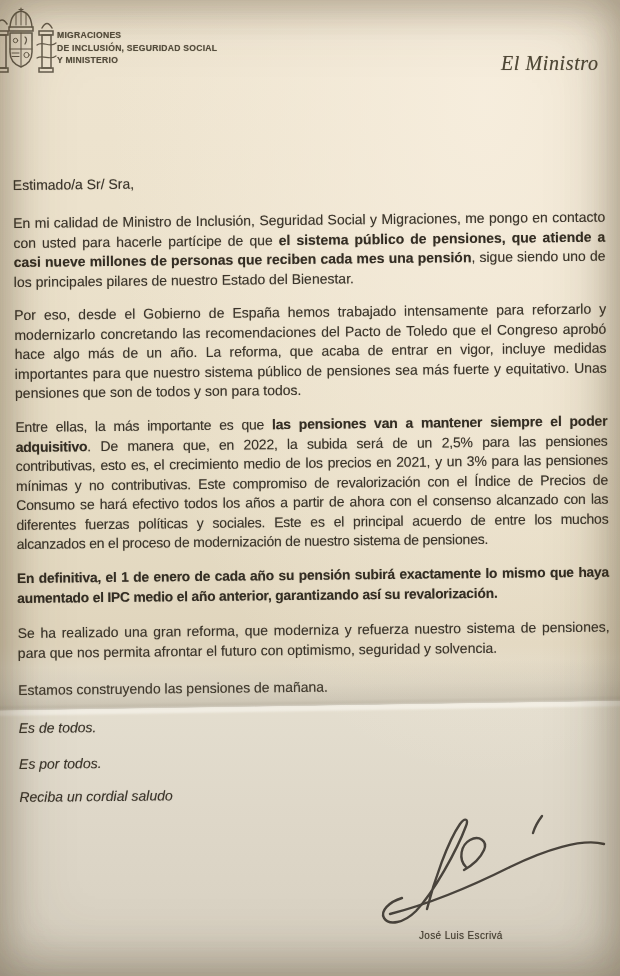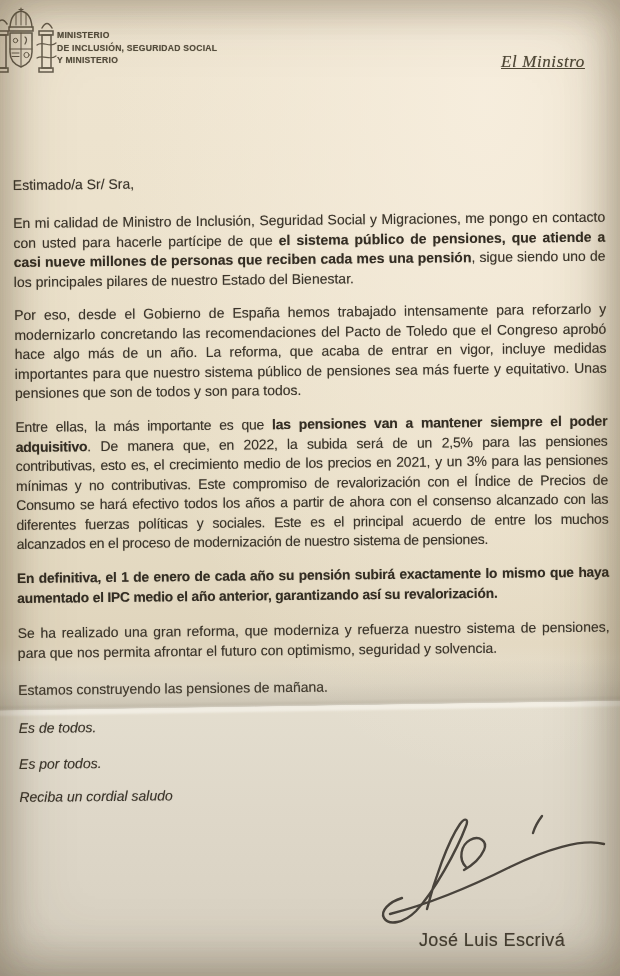--- a/index.html
+++ b/index.html
@@ -46,23 +46,22 @@
   .coat{position:absolute;left:-6px;top:7px;}
   .ministry{
     position:absolute;left:57px;top:29px;
     font-size:8.6px;font-weight:700;letter-spacing:0.25px;
     line-height:12.6px;color:#564e3e;
     text-shadow:0 0 0.8px rgba(86,78,62,0.55);
   }
   .minister-title{
     position:absolute;left:501px;top:52px;
     font-family:"Liberation Serif",serif;font-style:italic;
-    font-size:17px;color:#4e4736;letter-spacing:0.6px;
+    font-size:20px;color:#4e4736;letter-spacing:0.6px;
     text-shadow:0 0 0.8px rgba(78,71,54,0.5);
-    text-decoration:underline;
   }
 
   
   .letter-body{
     position:absolute;left:14px;top:0;width:592px;height:976px;
     transform:rotate(-0.62deg);transform-origin:0 300px;
     color:#3b352b;font-size:14px;line-height:19.5px;
     text-shadow:0 0 0.8px rgba(59,53,43,0.45);
   }
   .para{position:absolute;left:0;width:592px;text-align:justify;margin:0;}
@@ -75,21 +74,21 @@
   .p4{top:569px;font-weight:700;color:#332d23;font-size:13.8px;letter-spacing:-0.2px;}
   .p5{top:624px;}
   .p6{top:681px;text-align:left;font-weight:500;}
   .tag1{top:719px;text-align:left;font-style:italic;}
   .tag2{top:755px;text-align:left;font-style:italic;}
   .farewell{top:788px;text-align:left;font-style:italic;}
 
   .signature{position:absolute;left:330px;top:795px;}
   .signer{
     position:absolute;left:419px;top:930px;width:160px;
-    font-size:18px;color:#463f33;letter-spacing:0.35px;
+    font-size:10px;color:#463f33;letter-spacing:0.35px;
     text-shadow:0 0 0.8px rgba(70,63,51,0.5);
   }
 </style>
 </head>
 <body>
 
 <div class="frame">
 
   <svg class="coat" width="66" height="84" viewBox="0 0 66 84" fill="none" stroke="#5a5142" stroke-width="1.5" stroke-linecap="round" opacity="0.92">
 
@@ -112,21 +111,21 @@
 
     <path d="M48,21 Q53,12 58,21"></path>
     <rect x="45" y="24" width="14" height="4"></rect>
     <rect x="48" y="28" width="9" height="33"></rect>
     <rect x="45" y="61" width="14" height="4"></rect>
     <path d="M43,38 C49,33 56,42 62,36" stroke-width="1.2"></path>
     <path d="M43,51 C49,47 56,54 62,49" stroke-width="1.2"></path>
   </svg>
 
   <div class="ministry">
-    <div>MINISTERIO</div>
+    <div>MIGRACIONES</div>
     <div>DE INCLUSIÓN, SEGURIDAD SOCIAL</div>
     <div>Y MINISTERIO</div>
   </div>
 
   <div class="minister-title">El Ministro</div>
 
   <div class="letter-body">
 
     <p class="para salutation">Estimado/a Sr/ Sra,</p>
 

